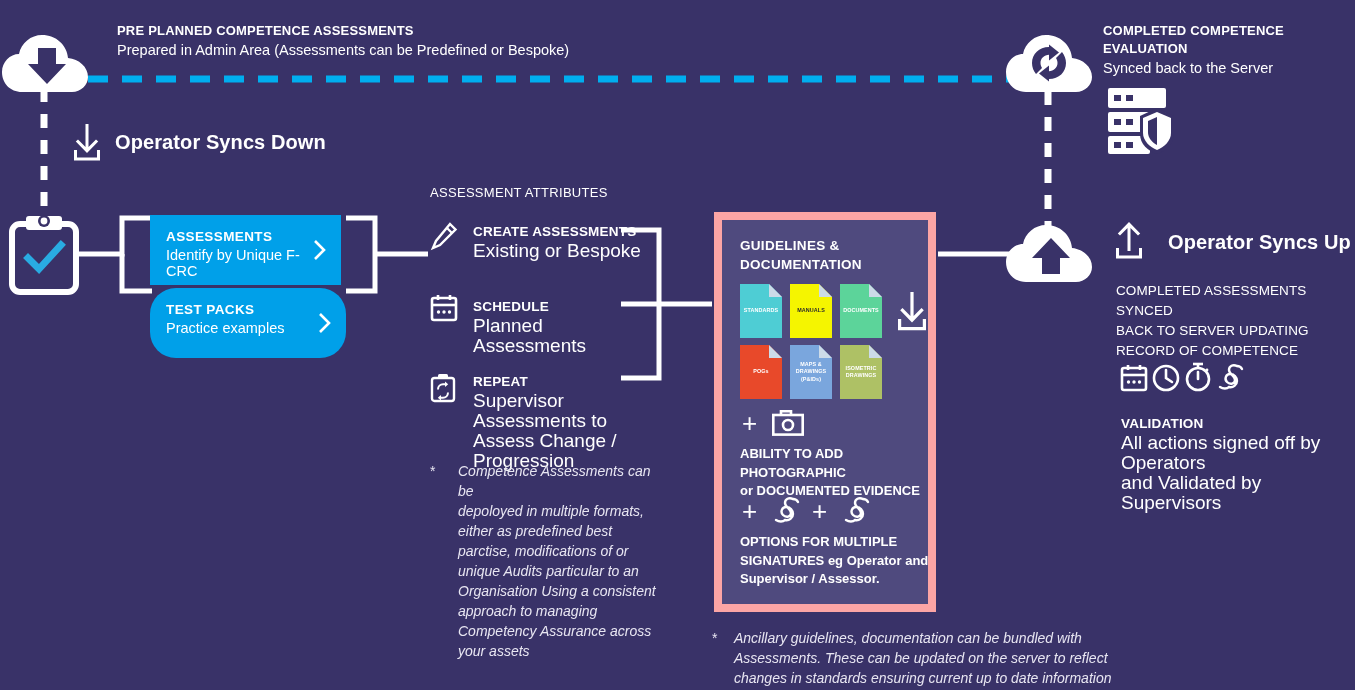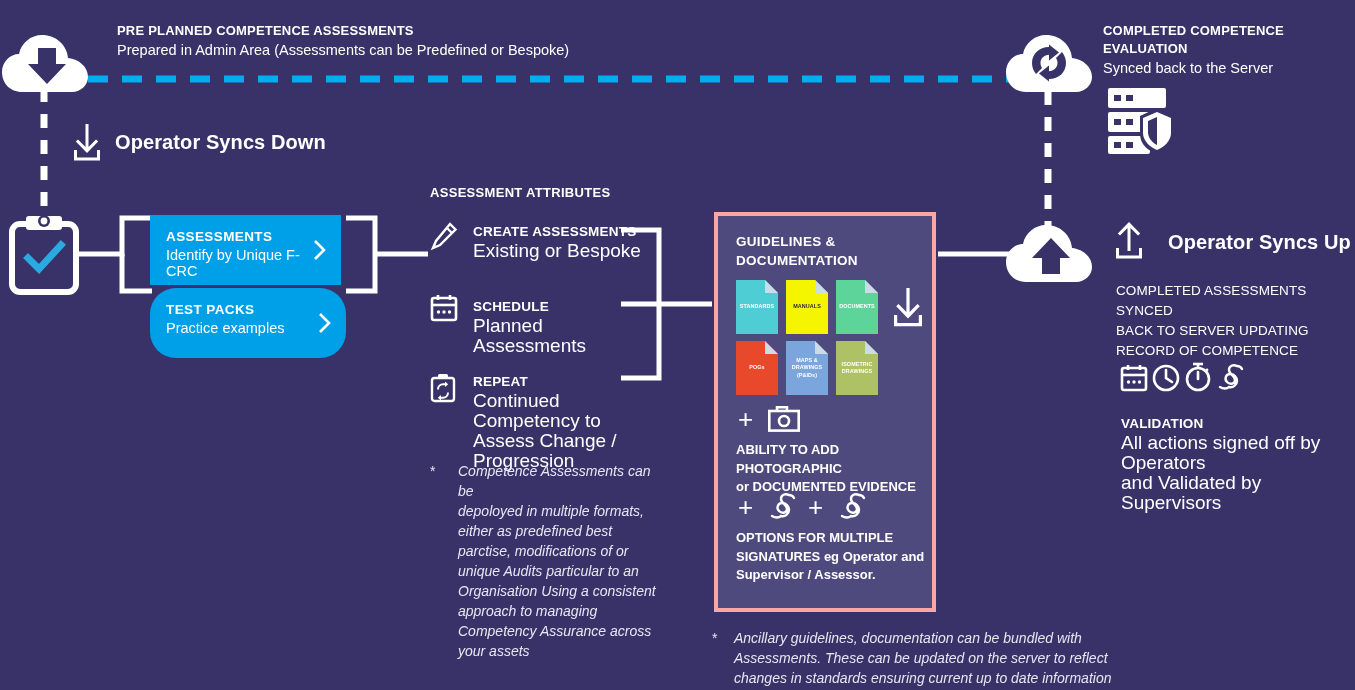--- a/index.html
+++ b/index.html
@@ -19,21 +19,21 @@
   .hdr-caps{
     font-size:13px;font-weight:bold;letter-spacing:.2px;line-height:18px;
   }
   .hdr-sub{
     font-size:14.5px;font-weight:normal;line-height:20px;
   }
   .big-label{
     font-size:20px;font-weight:bold;letter-spacing:.1px;
   }
   .sec-title{
-    font-size:13px;font-weight:bold;letter-spacing:.3px;
+    font-size:13px;font-weight:normal;letter-spacing:.3px;
   }
   .attr-title{
     font-size:13.5px;font-weight:bold;letter-spacing:.2px;line-height:19px;
   }
   .attr-sub{
     font-size:19px;font-weight:normal;line-height:20px;
   }
   .note{
     font-size:14px;font-style:italic;line-height:20px;color:#e8e6f2;
   }
@@ -58,21 +58,21 @@
   .fileicon .flabel{
     position:absolute;left:0;right:0;top:50%;transform:translateY(-50%);
     text-align:center;font-size:5.4px;font-weight:bold;line-height:7.4px;
     letter-spacing:.1px;color:#ffffff;
   }
   .fileicon.dark .flabel{color:#2b2b2b;}
 
   
   #guidelines-box{
     position:absolute;left:714px;top:196px;width:222px;height:400px;
-    border:4px solid #fca5a5;background:#4f4a7e;box-sizing:border-box;
+    border:8px solid #fca5a5;background:#4f4a7e;box-sizing:border-box;
   }
   .plus{font-size:26px;font-weight:300;line-height:1;}
 </style>
 </head>
 <body>
 
 <div class="stage">
 
   <svg class="abs" style="left:0;top:0;width:1355px;height:690px;">
 
@@ -189,21 +189,21 @@
 
   <svg class="abs" style="left:430px;top:357px;width:26px;height:30px;" viewBox="0 0 26 30">
     <rect x="2" y="5" width="22" height="23" rx="2.5" fill="none" stroke="#ffffff" stroke-width="2.4"></rect>
     <rect x="8" y="1" width="10" height="5" rx="1.5" fill="#ffffff"></rect>
     <path d="M8,16.5 C8,13.5 10.3,11.3 13,11.3 L16.5,11.3 M18,19.5 C18,22.5 15.7,24.7 13,24.7 L9.5,24.7" fill="none" stroke="#ffffff" stroke-width="2"></path>
     <path d="M15,8.6 L18.2,11.3 L15,14" fill="#ffffff"></path>
     <path d="M11,22 L7.8,24.7 L11,27.4" fill="#ffffff"></path>
   </svg>
   <div class="abs" style="left:473px;top:356px;width:185px;">
     <div class="attr-title">REPEAT</div>
-    <div class="attr-sub">Continued Competency to</div>
+    <div class="attr-sub">Supervisor Assessments to</div>
     <div class="attr-sub">Assess Change / Progression</div>
   </div>
 
   <div class="abs" style="left:430px;top:445px;width:230px;">
     <span class="abs note note-star" style="left:0;top:0;">*</span>
     <div class="note" style="margin-left:28px;">
       <div>Competence Assessments can be</div>
       <div>depoloyed in multiple formats,</div>
       <div>either as predefined best</div>
       <div>parctise, modifications of or</div>

